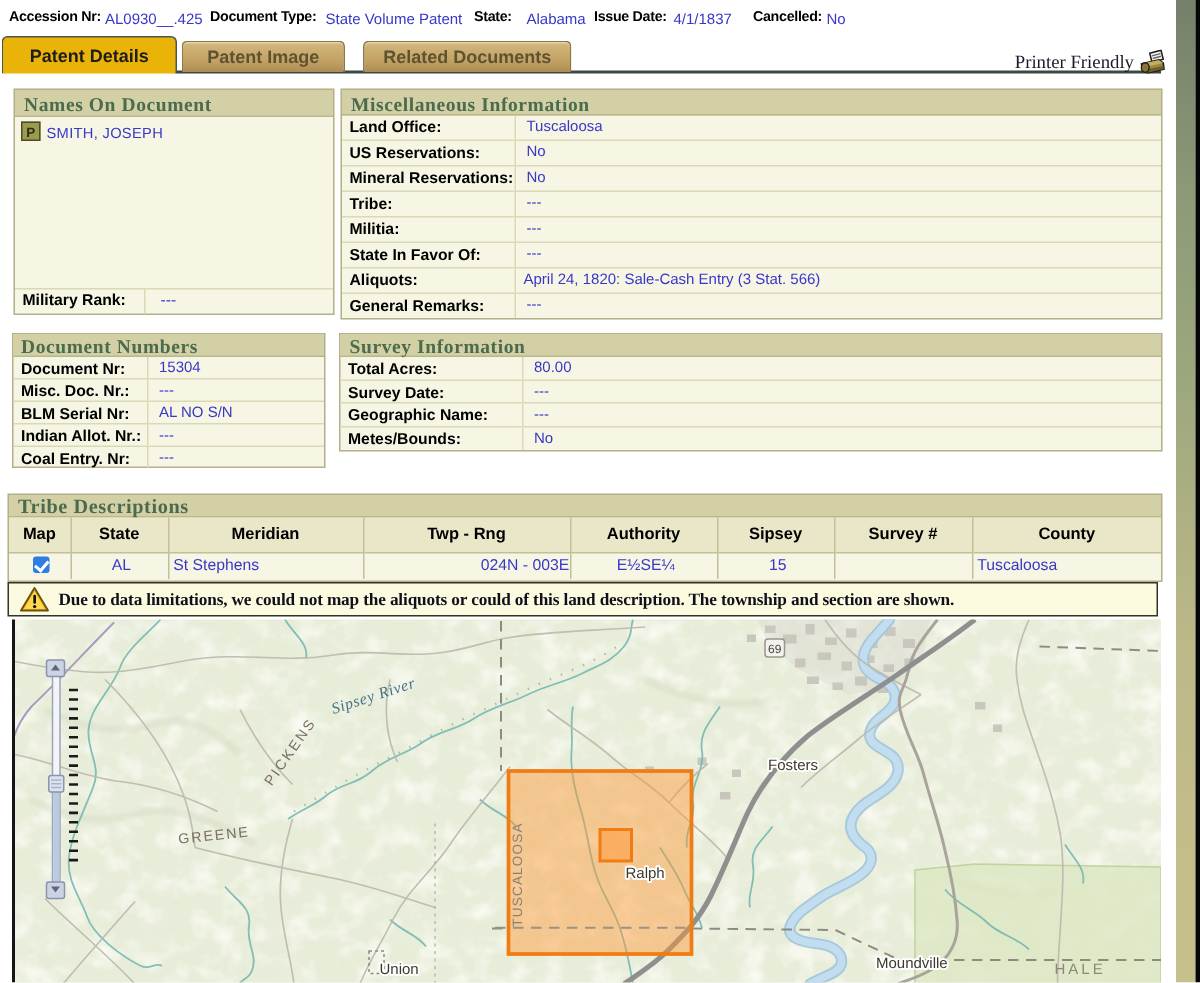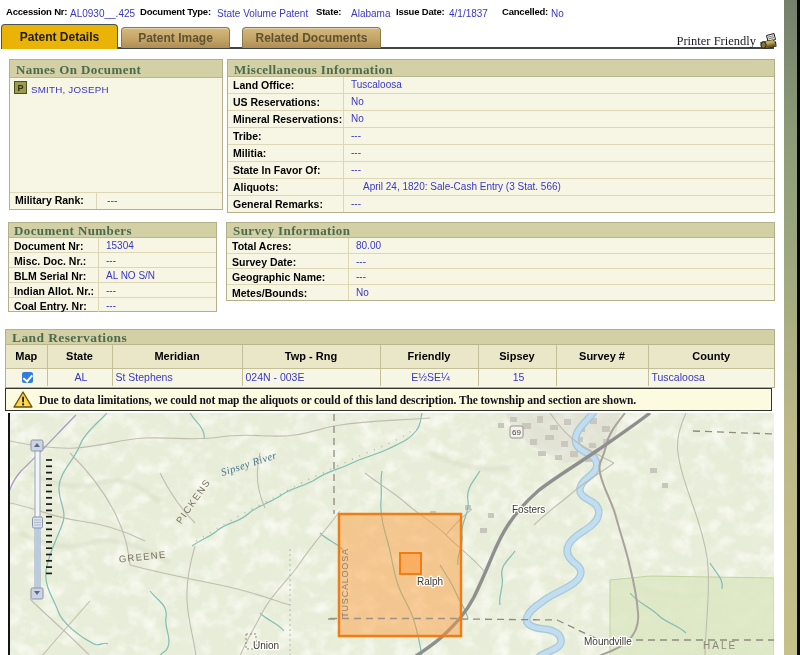--- a/index.html
+++ b/index.html
@@ -86,21 +86,21 @@
  <div class="r" style="height:17px">
       <div class="l" style="width:110px">Militia:</div>
       <div class="v" style="padding-left:7px">---</div>
     </div>
  <div class="r" style="height:17px">
       <div class="l" style="width:110px">State In Favor Of:</div>
       <div class="v" style="padding-left:7px">---</div>
     </div>
  <div class="r" style="height:17px">
       <div class="l" style="width:110px">Aliquots:</div>
-      <div class="v" style="padding-left:19px">April 24, 1820: Sale-Cash Entry (3 Stat. 566)</div>
+      <div class="v" style="padding-left:5px">April 24, 1820: Sale-Cash Entry (3 Stat. 566)</div>
     </div>
  <div class="r" style="height:16px;border-bottom:none">
       <div class="l" style="width:110px">General Remarks:</div>
       <div class="v" style="padding-left:7px">---</div>
     </div>
 </div>
 
 <div class="bx" style="left:8px;top:222px;width:207px;height:88px">
  <div class="bxh" style="height:15px;font-size:13px;padding:0 0 0 5px">Document Numbers</div>
  <div class="r" style="height:15px">
@@ -139,48 +139,48 @@
       <div class="l" style="width:116px">Geographic Name:</div>
       <div class="v" style="padding-left:7px">---</div>
     </div>
  <div class="r" style="height:15px;border-bottom:none">
       <div class="l" style="width:116px">Metes/Bounds:</div>
       <div class="v" style="padding-left:7px">No</div>
     </div>
 </div>
 
 <div class="bx" style="left:5px;top:329px;width:768px;height:57px">
- <div class="bxh" style="height:15px;font-size:13.5px;padding:0 0 0 6px">Land Reservations</div>
+ <div class="bxh" style="height:15px;font-size:13.5px;padding:0 0 0 6px">Tribe Descriptions</div>
  <table style="border-collapse:collapse;width:100%;table-layout:fixed">
   <colgroup>
         <col style="width:41px">
         <col style="width:65px">
         <col style="width:130px">
         <col style="width:138px">
         <col style="width:98px">
         <col style="width:78px">
         <col style="width:92px">
         <col>
       </colgroup>
   <tbody>
         <tr style="height:23px;background:#eae6c8">
    <th class="ldh">Map</th>
           <th class="ldh">State</th>
           <th class="ldh">Meridian</th>
           <th class="ldh">Twp - Rng</th>
-          <th class="ldh">Friendly</th>
+          <th class="ldh">Authority</th>
           <th class="ldh">Sipsey</th>
           <th class="ldh">Survey #</th>
           <th class="ldh">County</th>
   </tr>
   <tr style="height:18px">
    <td class="ldd" style="text-align:center"><span class="cbx"></span></td>
    <td class="ldd" style="text-align:center">AL</td>
    <td class="ldd">St Stephens</td>
-   <td class="ldd" style="text-align:left">024N - 003E</td>
+   <td class="ldd" style="text-align:right">024N - 003E</td>
    <td class="ldd" style="text-align:center">E½SE¼</td>
    <td class="ldd" style="text-align:center">15</td>
    <td class="ldd"></td>
    <td class="ldd">Tuscaloosa</td>
   </tr>
  </tbody>
     </table>
 </div>
 
 <div class="abs" style="left:5px;top:388px;width:765px;height:21px;background:#fcfadf;border:1.5px solid #33332e;display:flex;align-items:center">

